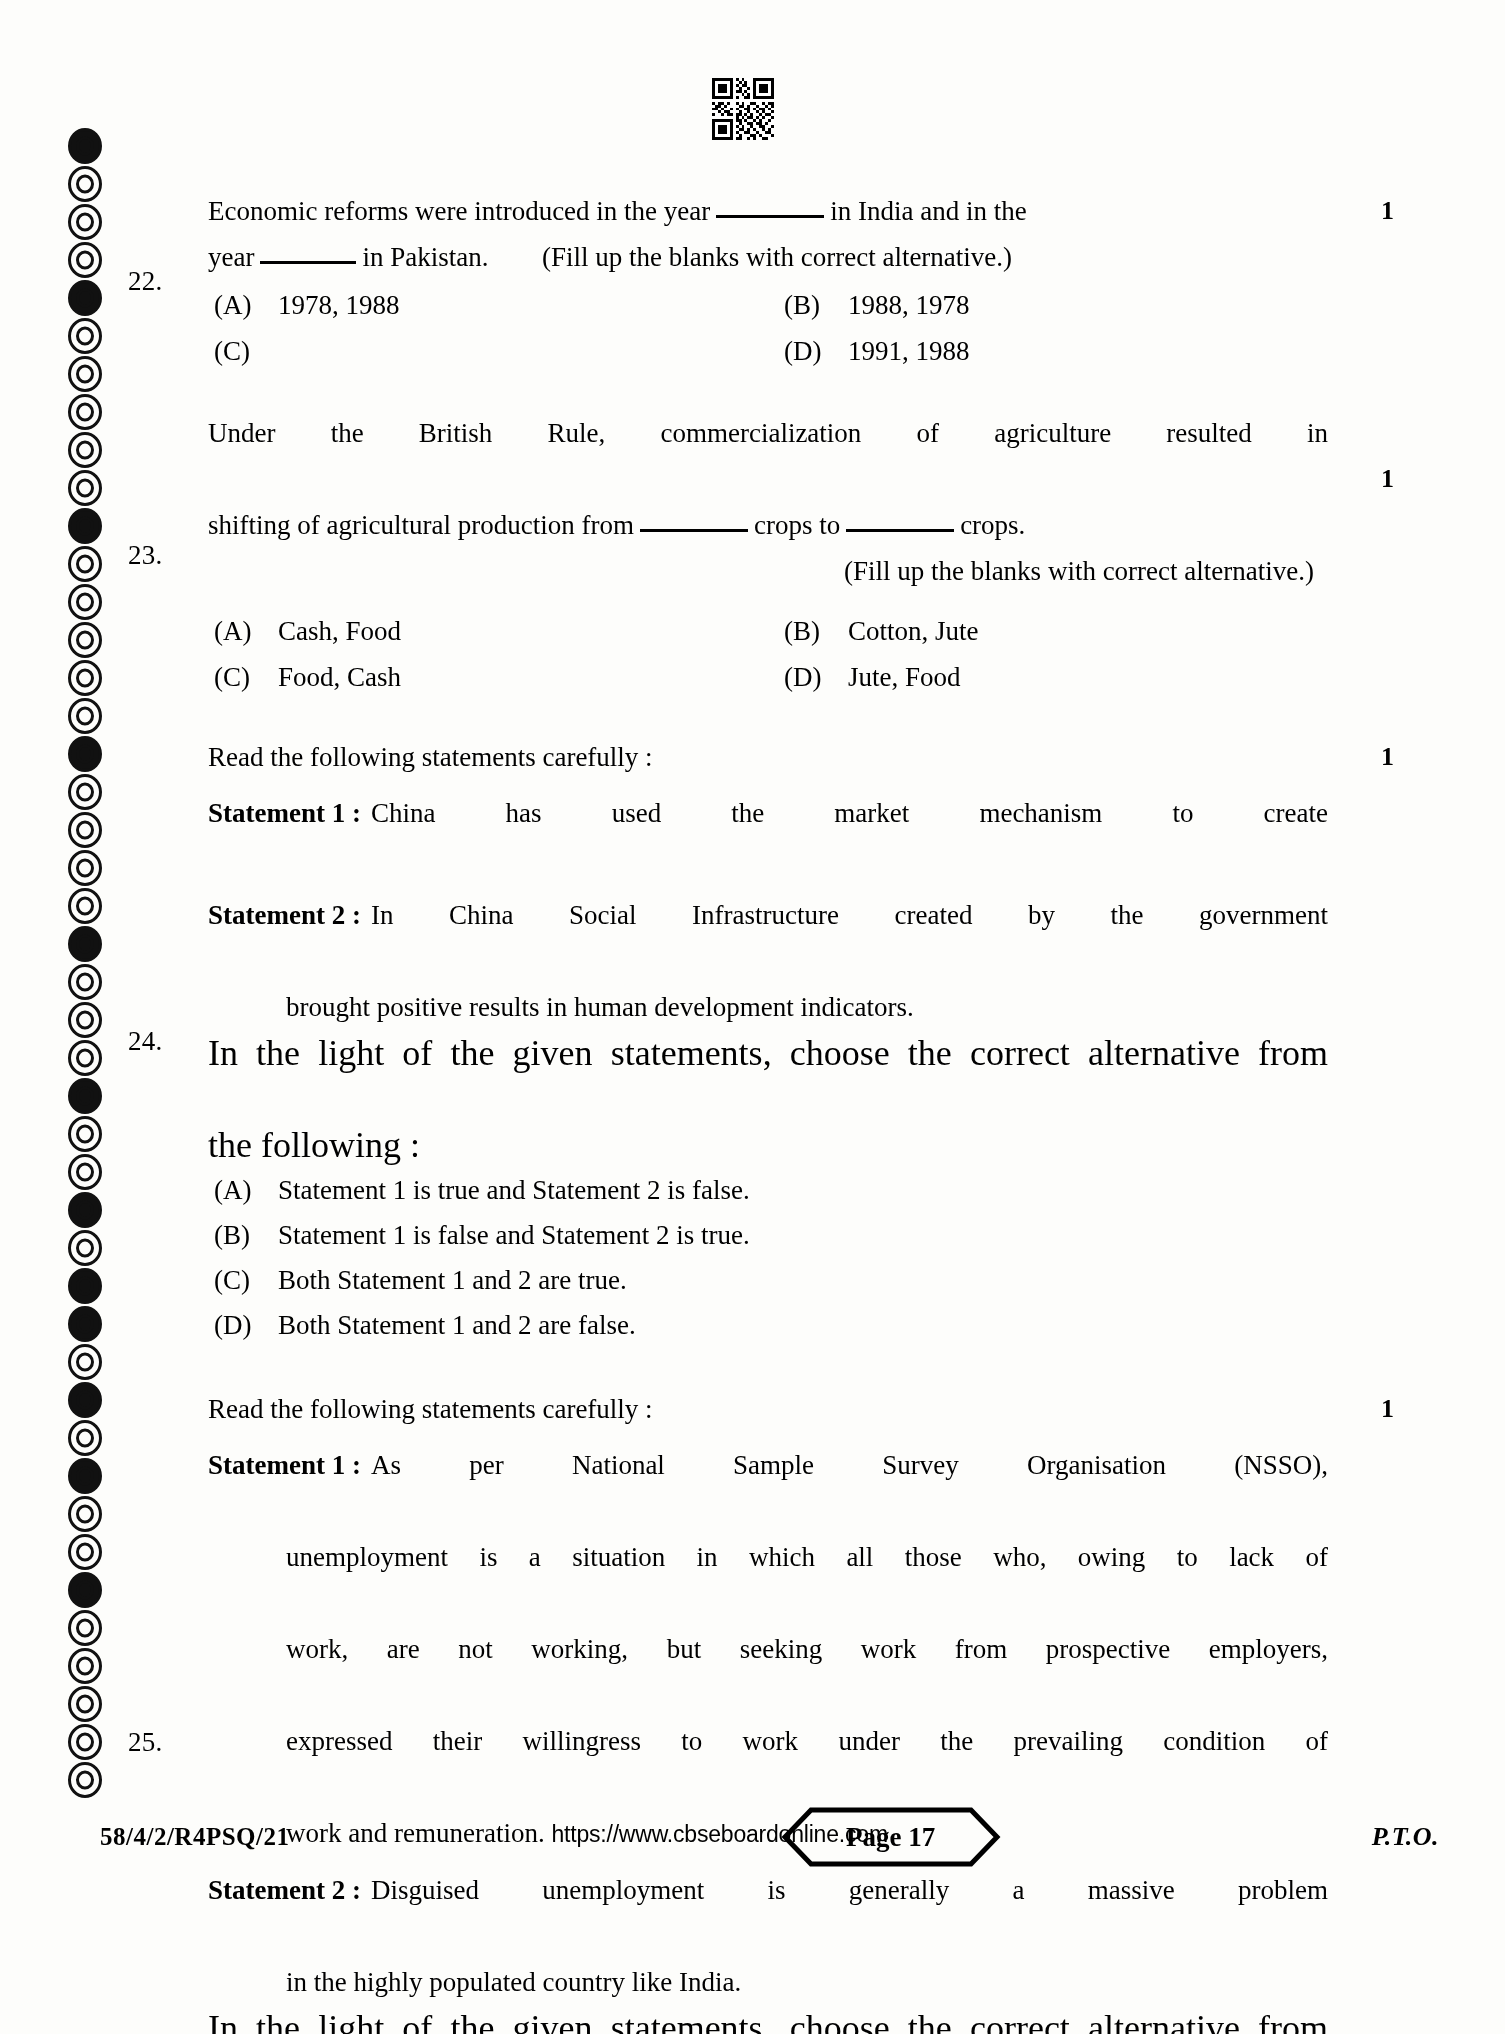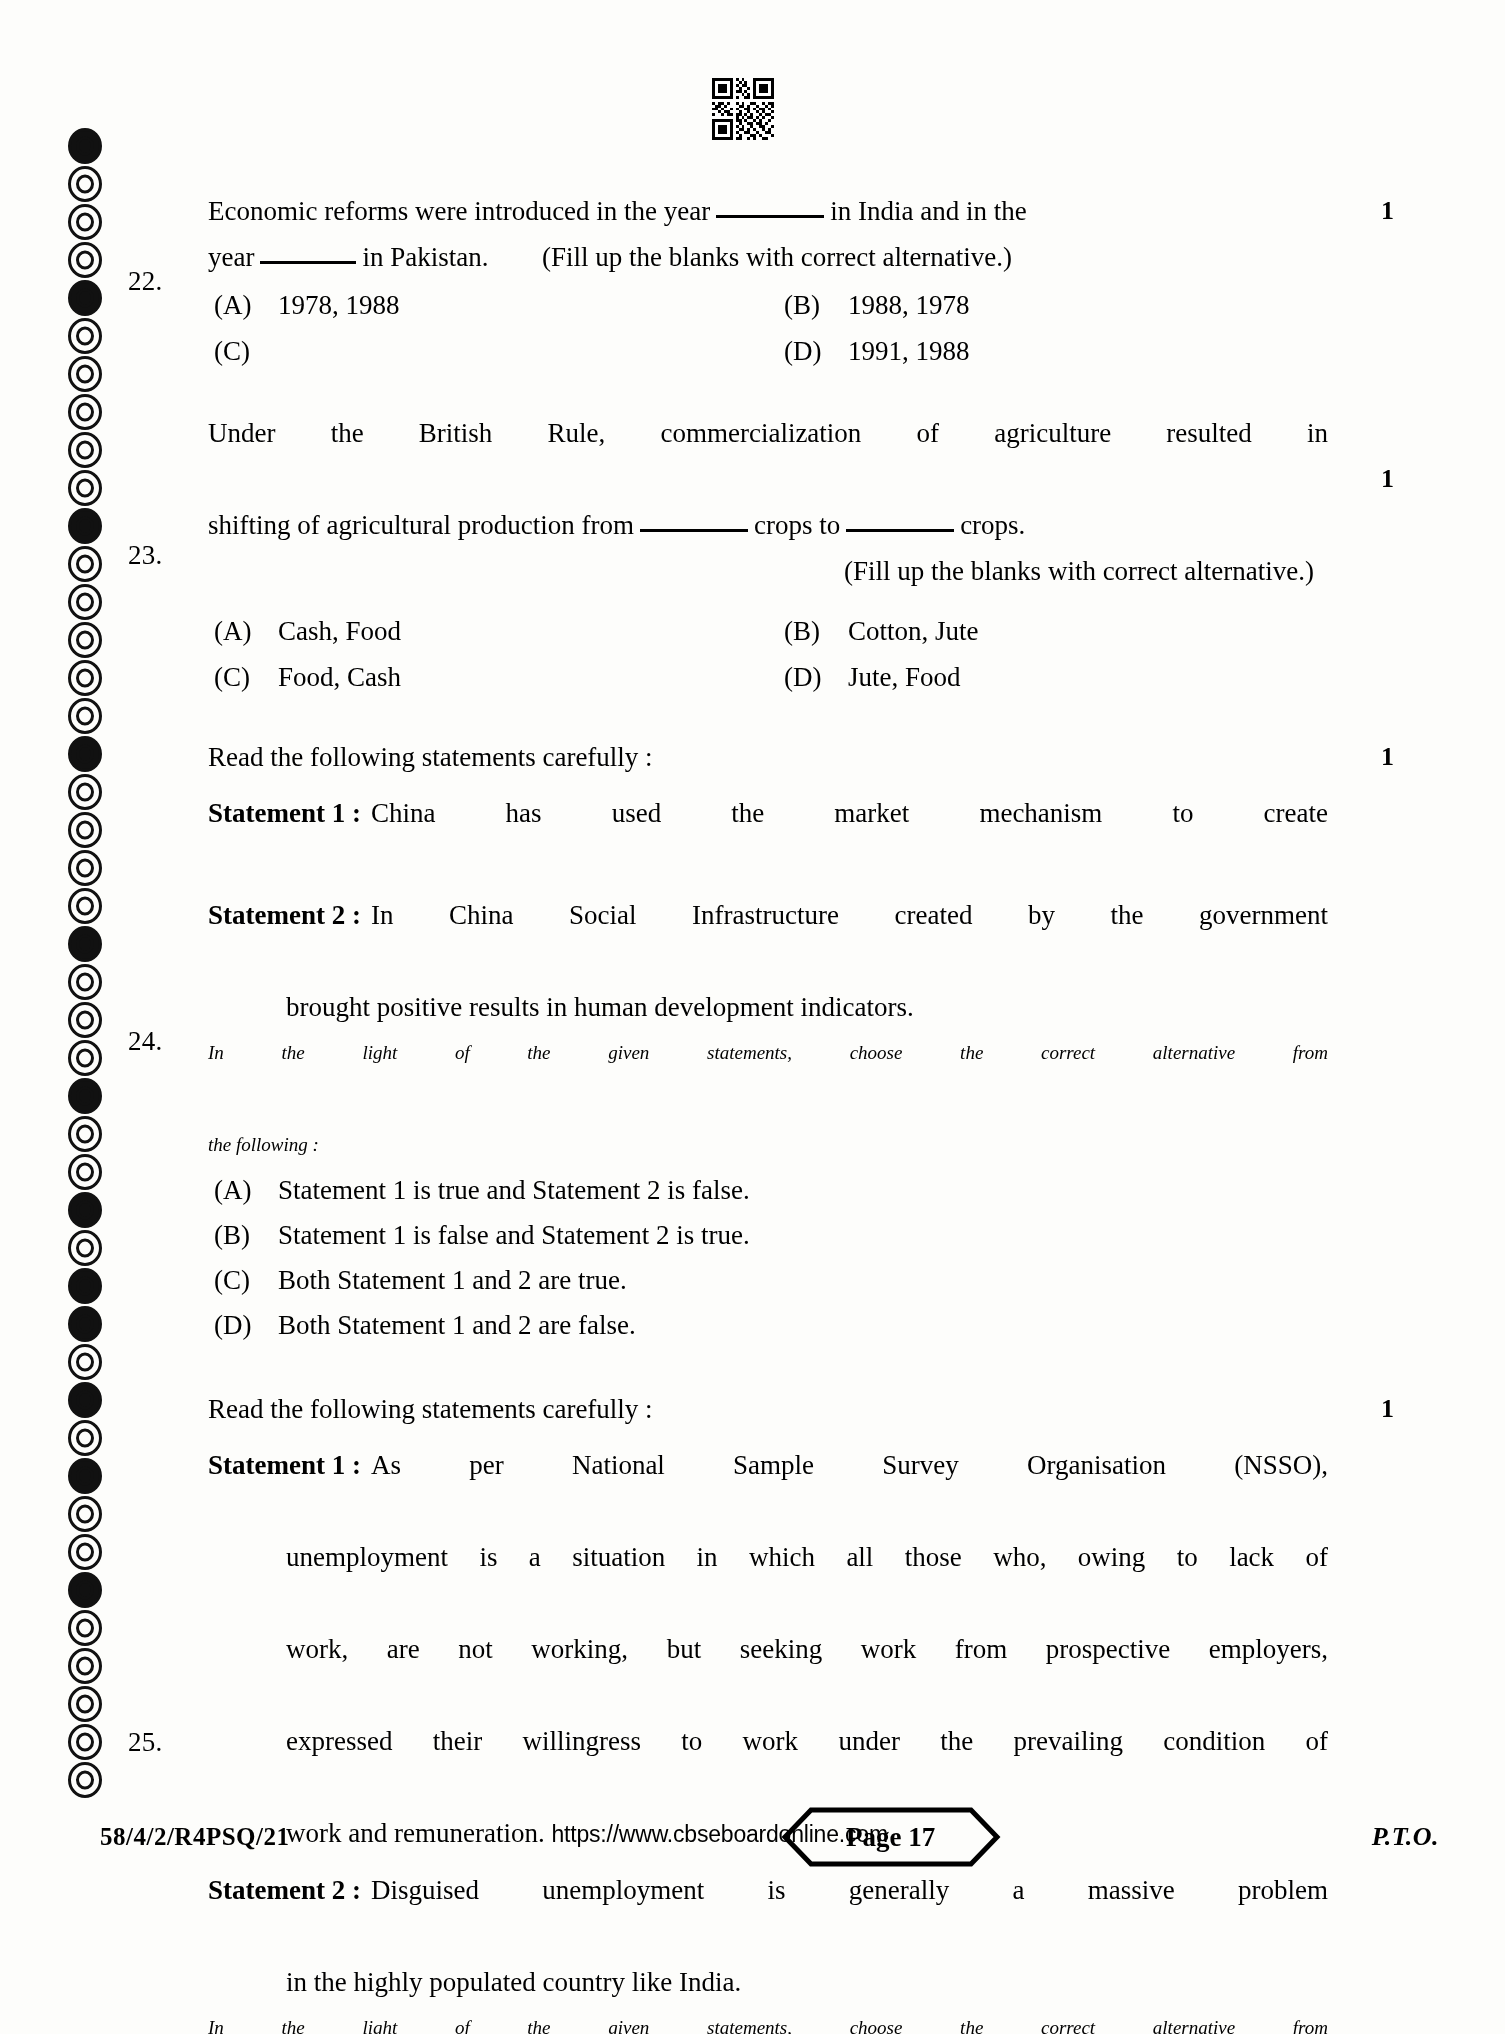--- a/index.html
+++ b/index.html
@@ -186,23 +186,22 @@
     content: "";
     display: inline-block;
     width: 100%;
   }
   .stmt-cont {
     padding-left: 78px;
     font-size: 27px;
     line-height: 46px;
   }
   .lead {
-    font-size: 19px;
-    line-height: 46px;
-    font-style: italic;
+    font-size: 36px;
+    line-height: 46px;
   }
   .url {
     font-family: Liberation Sans, sans-serif;
     font-size: 23px;
     letter-spacing: -0.2px;
   }
 
   
   .footer {
     position: absolute;

